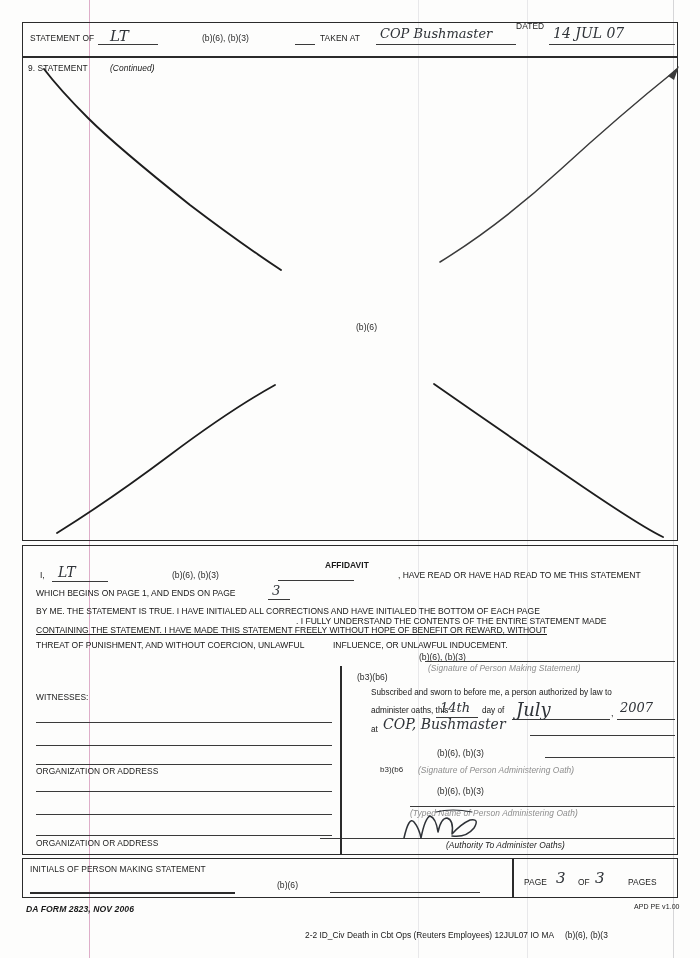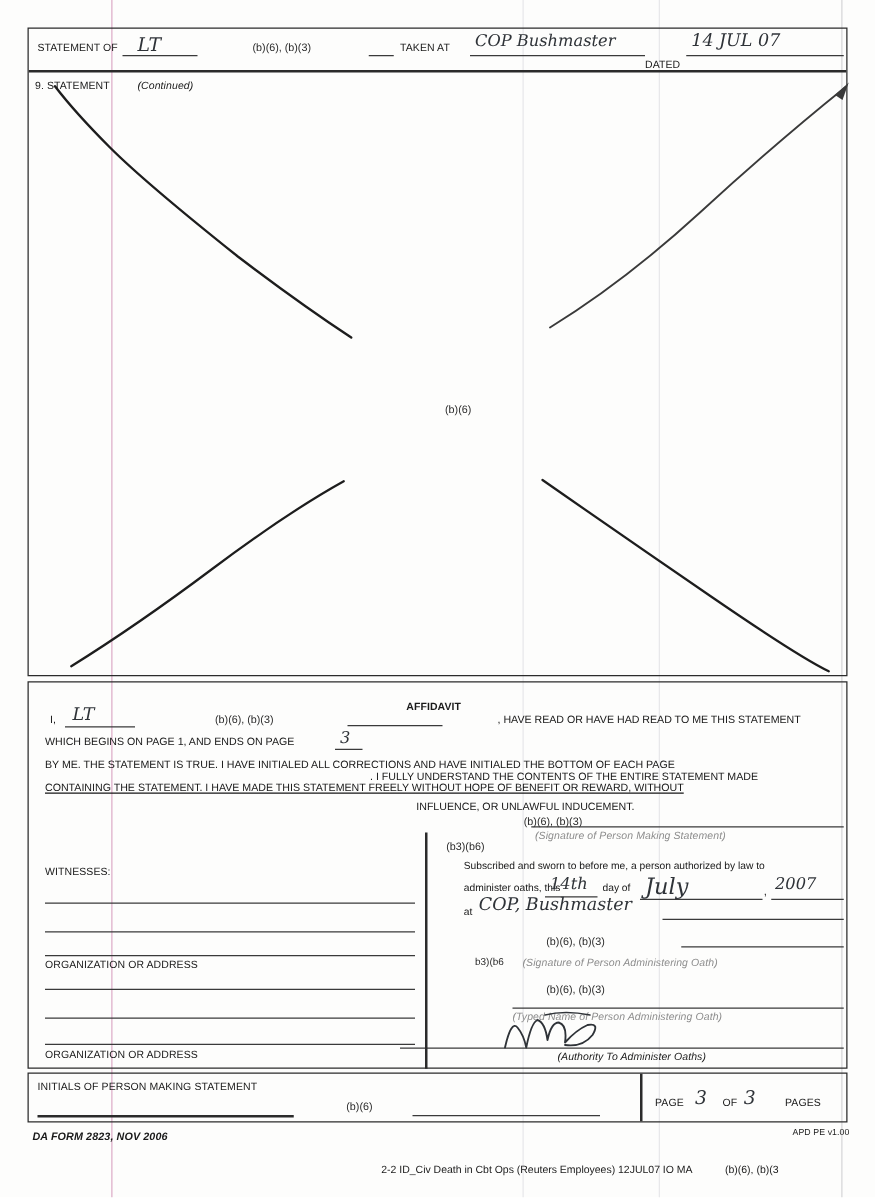--- a/index.html
+++ b/index.html
@@ -133,21 +133,21 @@
   <div class="hline thin" style="left:98px; top:44px; width:60px;"></div>
   <div class="hand" style="left:110px; top:27px; font-size:15px;">LT</div>
 
   <div class="redact" style="left:190px; top:33px;">(b)(6), (b)(3)</div>
 
   <div class="hline thin" style="left:295px; top:44px; width:20px;"></div>
   <div class="lbl" style="left:320px; top:33px;">TAKEN AT</div>
   <div class="hline thin" style="left:376px; top:44px; width:140px;"></div>
   <div class="hand" style="left:380px; top:26px; font-size:13px;">COP Bushmaster</div>
 
-  <div class="lbl" style="left:516px; top:46px;">DATED</div>
+  <div class="lbl" style="left:516px; top:21px;">DATED</div>
   <div class="hline thin" style="left:549px; top:44px; width:126px;"></div>
   <div class="hand" style="left:553px; top:25px; font-size:14px;">14 JUL 07</div>
 
   <div class="lbl" style="left:28px; top:63px;">9.  STATEMENT</div>
   <div class="lbl ital" style="left:110px; top:63px;">(Continued)</div>
 
   <div class="redact" style="left:344px; top:322px;">(b)(6)</div>
 
   <svg class="overlay" width="700" height="958" viewBox="0 0 700 958">
 
@@ -174,20 +174,21 @@
   <div class="hline thin" style="left:278px; top:580px; width:76px;"></div>
   <div class="body-line" style="left:354px; top:570px;margin-left:44px;">, HAVE READ OR HAVE HAD READ TO ME THIS STATEMENT</div>
 
   <div class="body-line" style="left:36px; top:588px;">WHICH BEGINS ON PAGE 1, AND ENDS ON PAGE</div>
   <div class="hline thin" style="left:268px; top:599px; width:22px;"></div>
   <div class="hand" style="left:272px; top:583px; font-size:13px;">3</div>
   <div class="body-line" style="left:296px; top:588px;margin-top:28px;">.  I FULLY UNDERSTAND THE CONTENTS OF THE ENTIRE STATEMENT MADE</div>
 
   <div class="body-line" style="left:36px; top:606px;">BY ME.  THE STATEMENT IS TRUE.  I HAVE  INITIALED ALL CORRECTIONS AND HAVE INITIALED THE BOTTOM OF EACH PAGE</div>
   <div class="body-line" style="left:36px; top:625px;text-decoration:underline;">CONTAINING THE STATEMENT.  I HAVE MADE THIS STATEMENT FREELY WITHOUT HOPE OF BENEFIT OR REWARD, WITHOUT</div>
+  <div class="body-line" style="left:36px; top:640px;">THREAT OF PUNISHMENT, AND WITHOUT COERCION, UNLAWFUL</div>
   <div class="body-line faded" style="left:333px; top:640px;">INFLUENCE, OR UNLAWFUL INDUCEMENT.</div>
 
   <div class="redact" style="left:407px; top:652px;">(b)(6), (b)(3)</div>
   <div class="hline thin" style="left:425px; top:661px; width:250px;"></div>
   <div class="lbl ital faded" style="left:428px; top:663px;">(Signature of Person Making Statement)</div>
 
   <div class="redact" style="left:345px; top:672px;">(b3)(b6)</div>
 
   <div class="body-line" style="left:371px; top:688px; font-size:8.2px;">Subscribed and sworn to before me, a person authorized by law to</div>
 
@@ -250,15 +251,15 @@
   <div class="lbl" style="left:524px; top:877px;">PAGE</div>
   <div class="hand" style="left:556px; top:869px; font-size:15px;">3</div>
   <div class="lbl" style="left:578px; top:877px;">OF</div>
   <div class="hand" style="left:595px; top:869px; font-size:15px;">3</div>
   <div class="lbl" style="left:628px; top:877px;">PAGES</div>
 
   <div class="lbl bold ital" style="left:26px; top:904px; font-size:8.6px;">DA FORM 2823, NOV 2006</div>
   <div class="lbl xs" style="left:634px; top:903px;">APD PE v1.00</div>
 
   <div class="caption" style="left:305px; top:930px;">2-2 ID_Civ Death in Cbt Ops (Reuters Employees) 12JUL07 IO MA</div>
-  <div class="caption" style="left:580px; top:930px;text-align:right;">(b)(6), (b)(3</div>
+  <div class="caption" style="left:565px; top:930px;text-align:right;">(b)(6), (b)(3</div>
 
 </div>
 
 </body></html>

